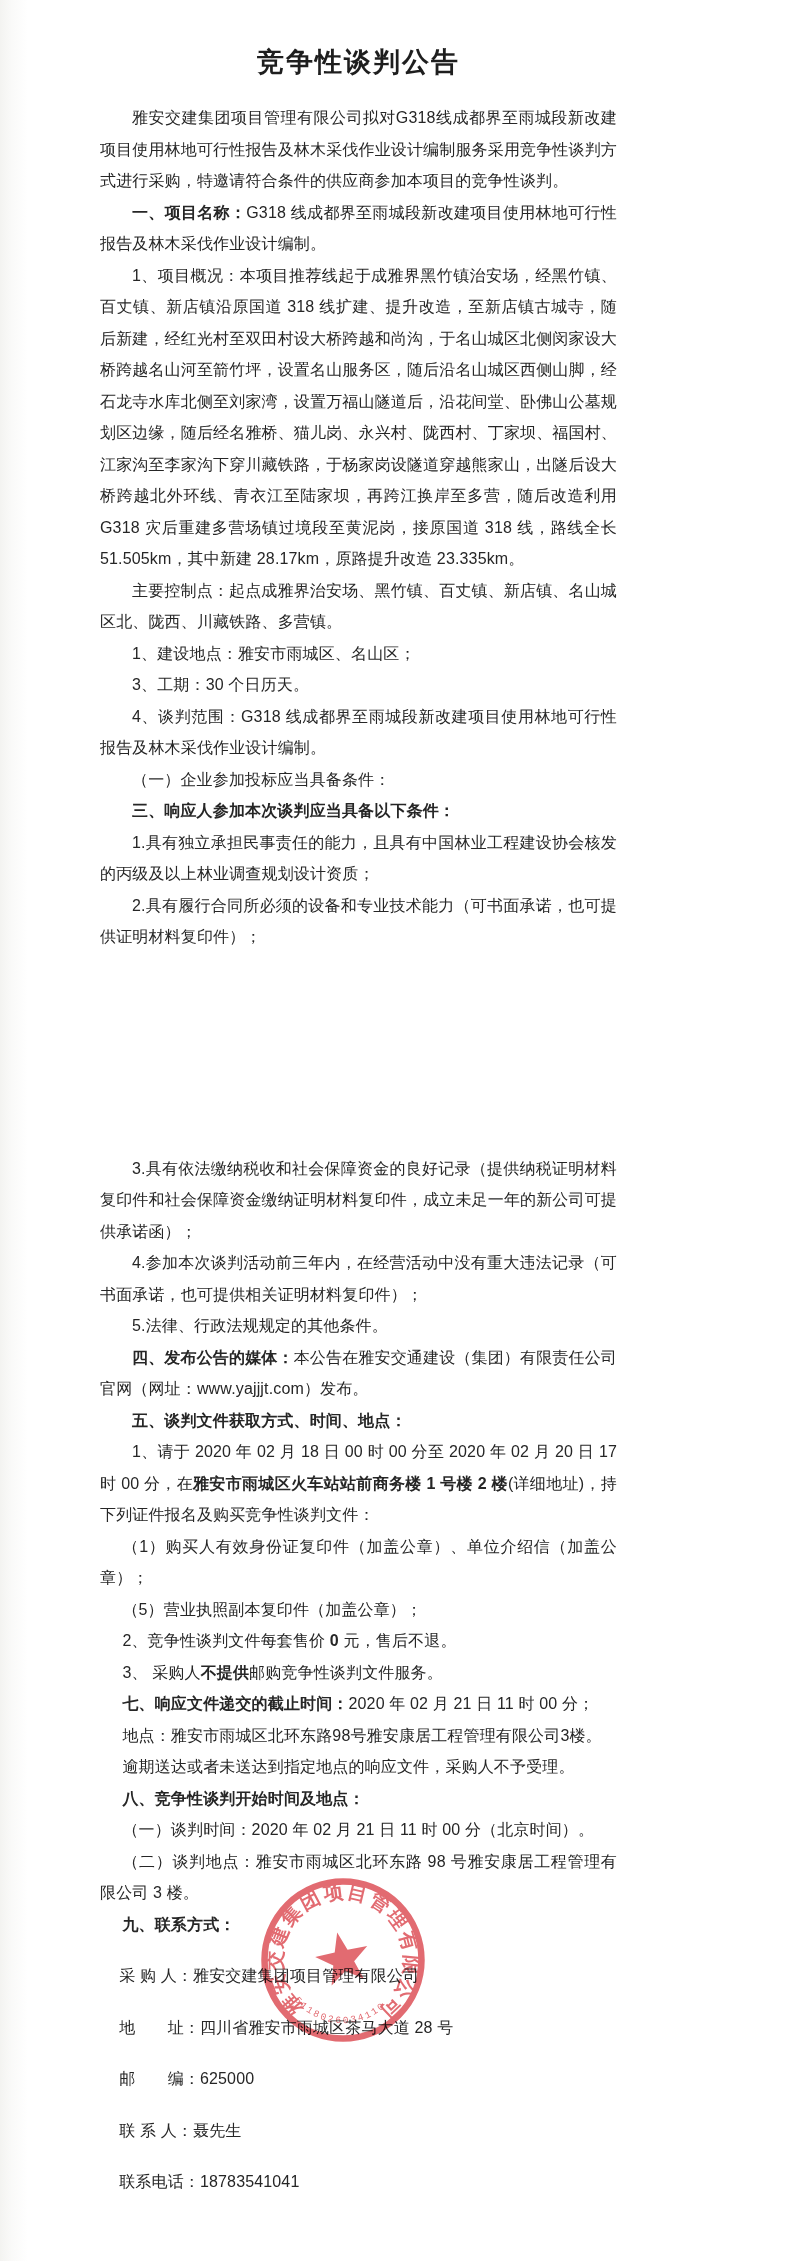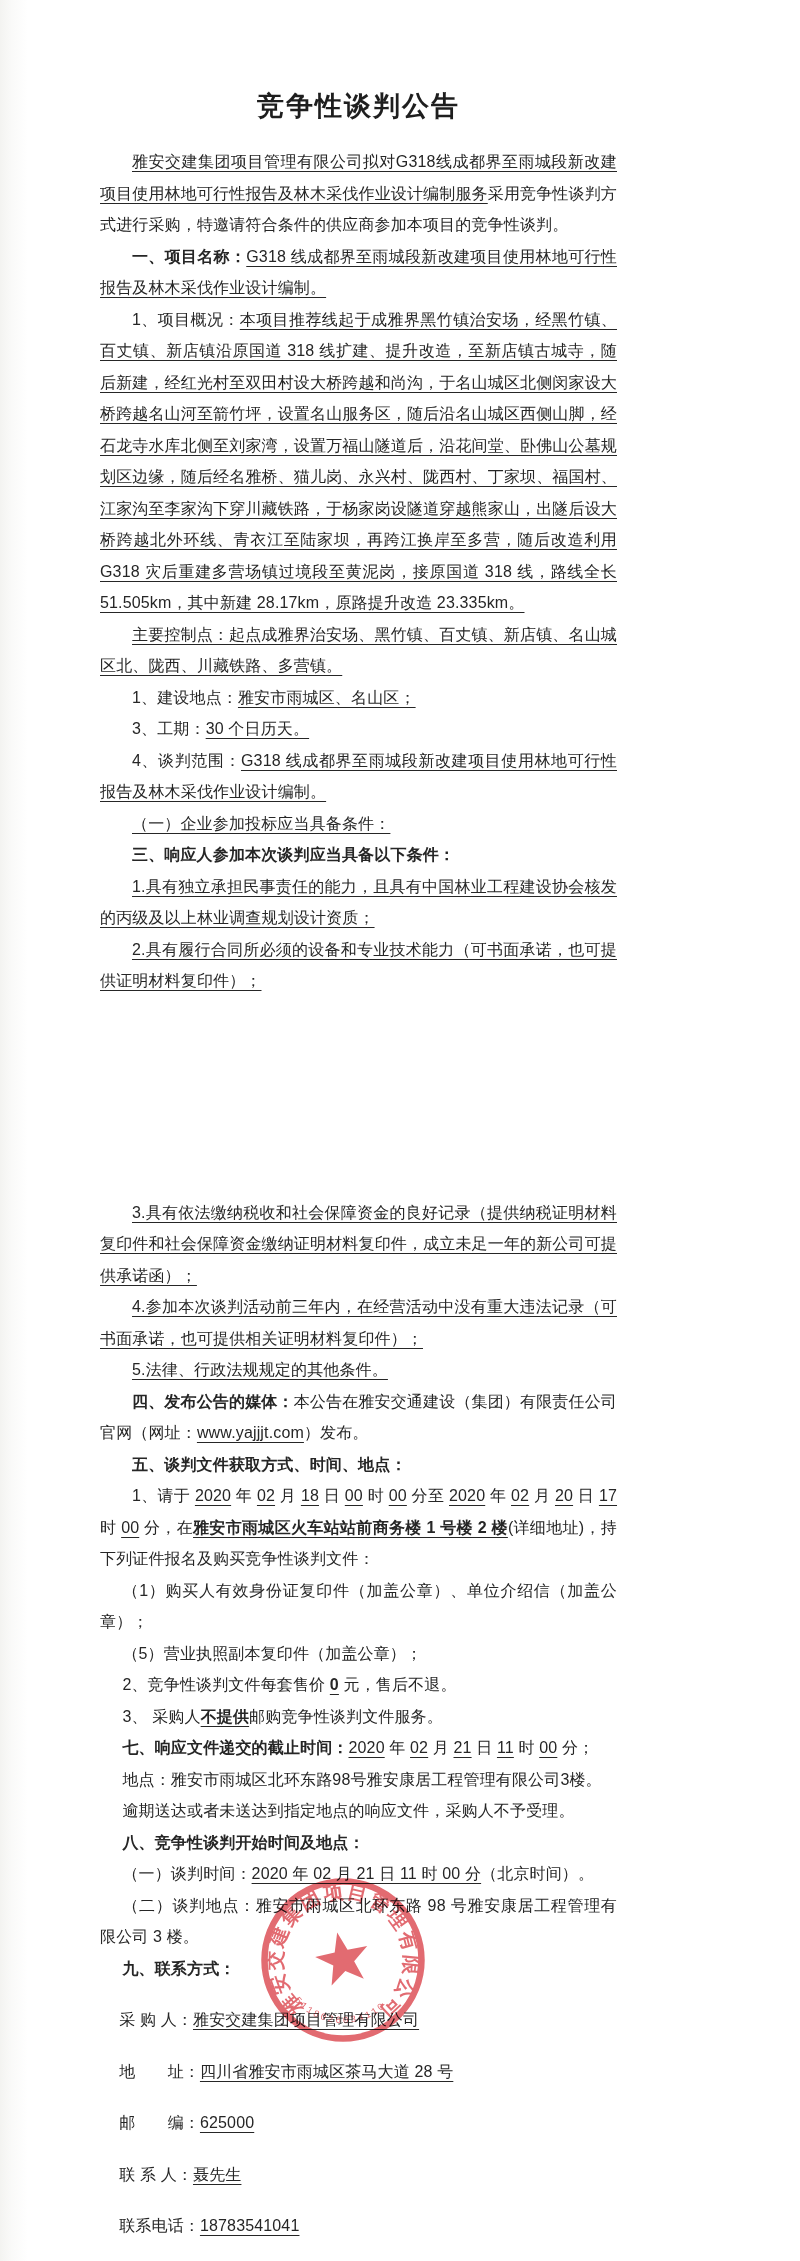--- a/index.html
+++ b/index.html
@@ -7,35 +7,35 @@
     width:800px;height:2261px;overflow:hidden;position:relative;
     background:#ffffff;
     background-image:
       linear-gradient(90deg,#f3f3f1 0px,#fafaf9 12px,#ffffff 28px),
       repeating-linear-gradient(180deg,rgba(0,0,0,0.013) 0 2px,rgba(0,0,0,0) 2px 14px);
     font-family:"Liberation Sans",sans-serif;
     color:#262626;
   }
   .page{
     box-sizing:border-box;width:700px;height:2261px;
-    padding:86px 83px 0 100px;overflow:hidden;position:relative;
+    padding:42px 83px 0 100px;overflow:hidden;position:relative;
   }
   h1.doc-title{
     margin:0;text-align:center;font-size:27px;line-height:40px;
     font-weight:700;letter-spacing:2px;color:#1e1e1e;
   }
   p{
     margin:0;font-size:16px;line-height:31.5px;text-align:justify;
     text-indent:2em;letter-spacing:0.15px;color:#262626;
   }
   p.mt{margin-top:20px;}
   p.sm{text-indent:1.4em;}
   p.contact{text-indent:1.2em;margin-top:20px;}
   .b{font-weight:700;}
-  .u{text-decoration:underline;text-underline-offset:4px;text-decoration-thickness:1px;text-decoration-skip-ink:none;}
+  .u{text-underline-offset:4px;text-decoration-thickness:1px;text-decoration-skip-ink:none;}
   .gap{width:100%;}
   .page-num{
     margin-top:64px;text-align:center;text-indent:0;
     font-size:15px;color:#3a3a3a;
   }
   .stamp{
     position:absolute;left:255px;top:1872px;width:176px;height:176px;
     opacity:0.82;mix-blend-mode:multiply;pointer-events:none;
   }
 </style>

